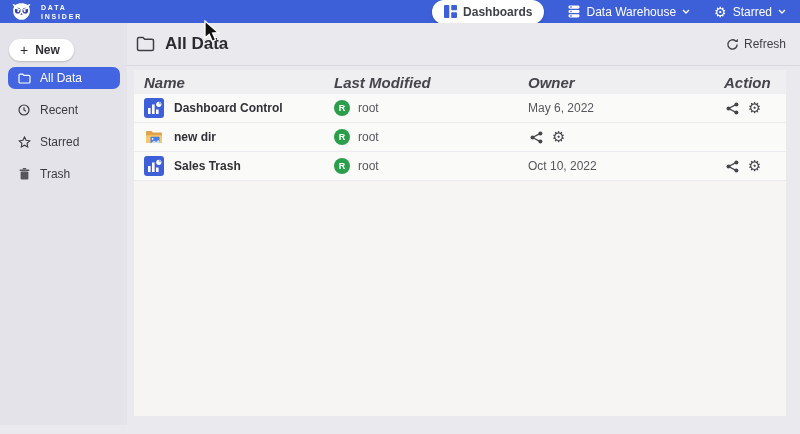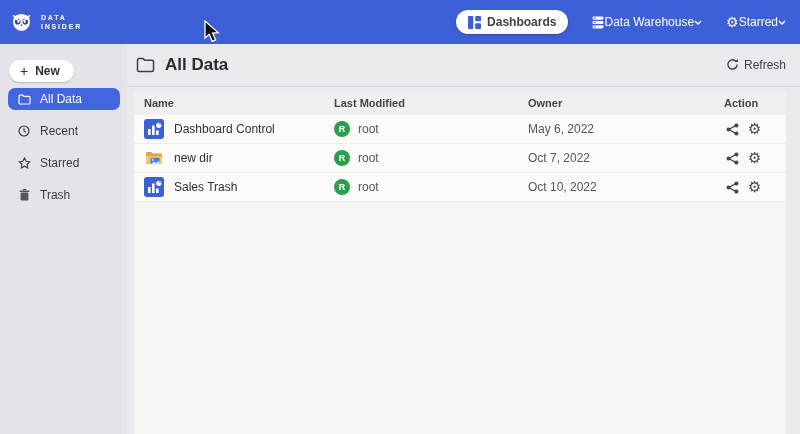--- a/index.html
+++ b/index.html
@@ -5,35 +5,35 @@
   * { box-sizing: border-box; margin: 0; padding: 0; }
   html,body { width: 800px; height: 434px; overflow: hidden; }
   body {
     font-family: "Liberation Sans", sans-serif;
     background: var(--main-bg, #EAE9EE);
     position: relative;
   }
 
   
   .navbar {
-    height: 44px;
+    height: 23px;
     background: var(--navbar-blue, #3D5FD8);
     display: flex; align-items: center;
     padding: 0 14px 0 10px;
   }
   .brand { display: flex; align-items: center; gap: 8px; }
   .brand-text { color: #fff; font-size: 7px; font-weight: bold; letter-spacing: 1.8px; line-height: 9px; }
   .nav-right { margin-left: auto; display: flex; align-items: center; gap: 24px; }
   .dash-btn {
     background: #fff; border: none; border-radius: 13px; height: 24px;
     display: flex; align-items: center; gap: 6px; padding: 0 12px;
     font-family: inherit; font-size: 12px; font-weight: 600; color: #3E4247;
     box-shadow: 0 1px 2px rgba(0,0,0,.25); cursor: pointer;
   }
-  .nav-item { display: flex; align-items: center; gap: 0; color: #fff; font-size: 12px; font-weight: 500; cursor: pointer; }
+  .nav-item { display: flex; align-items: center; gap: 6px; color: #fff; font-size: 12px; font-weight: 500; cursor: pointer; }
   .gear-glyph { font-family: "DejaVu Sans", sans-serif; font-size: 14px; line-height: 1; }
 
   
   .layout { display: flex; height: 402px; }
 
   
   .sidebar { width: 127px; flex-shrink: 0; background: var(--sidebar-bg, #E4E3E9); padding-top: 16px; }
   .new-btn {
     margin-left: 9px; margin-bottom: 6px; height: 22px;
     background: #fff; border: none; border-radius: 12px;
@@ -51,27 +51,27 @@
   .side-item .ic { display: flex; width: 14px; justify-content: center; }
 
   
   .main { flex: 1; min-width: 0; display: flex; flex-direction: column; background: var(--main-bg, #EAE9EE); }
   .main-header {
     height: 43px; flex-shrink: 0;
     border-bottom: 1px solid var(--divider, #D9D8DE);
     display: flex; align-items: center; padding: 0 14px 0 9px;
   }
   .page-title { font-size: 17px; font-weight: 600; color: #2A2A2F; margin-left: 10px; }
-  .refresh { margin-left: auto; display: flex; align-items: flex-start; gap: 5px; font-size: 12px; color: #3F3F46; cursor: pointer; }
+  .refresh { margin-left: auto; display: flex; align-items: flex-end; gap: 5px; font-size: 12px; color: #3F3F46; cursor: pointer; }
 
   .card { margin: 4px 14px 0 7px; height: 346px; background: var(--card-bg, #F6F5F4); }
   .thead, .trow { display: grid; grid-template-columns: 190px 194px 196px 1fr; align-items: center; padding-left: 10px; }
-  .thead { height: 24px; background: var(--thead-bg, #EFEEF0); font-size: 11px; font-weight: bold; color: #45454C; }
+  .thead { height: 24px; background: var(--thead-bg, #EFEEF0); font-size: 15px; font-weight: bold; color: #45454C; font-style: italic; }
   .trow { height: 29px; background: var(--row-bg, #FAFAF9); border-bottom: 1px solid var(--row-border, #ECEBEE); font-size: 12px; }
-  .name-cell { display: flex; align-items: center; gap: 10px; font-weight: 400; color: #303036; }
+  .name-cell { display: flex; align-items: center; gap: 10px; font-weight: 700; color: #303036; }
   .owner-cell { display: flex; align-items: center; gap: 8px; color: #56565D; }
   .avatar {
     width: 16px; height: 16px; border-radius: 50%;
     background: var(--avatar-green, #2C9E4B); color: #fff;
     font-size: 9px; font-weight: bold;
     display: flex; align-items: center; justify-content: center;
   }
   .date-cell { color: #56565D; }
   .action-cell { display: flex; align-items: center; gap: 9px; padding-left: 2px; color: #45454C; }
   .action-cell .abtn { display: flex; align-items: center; cursor: pointer; }
@@ -262,21 +262,20 @@
                 <circle cx="8.6" cy="11.8" r="0.9" fill="#fff"></circle>
                 <path d="M7 16l3-2.6 2 1.6 2.4-2 1.1 1v2z" fill="#CFE0FA"></path>
               </svg>
           </span>
           <span>new dir</span>
         </div>
         <div class="owner-cell">
           <span class="avatar">R</span>
           <span>root</span>
         </div>
-        <div class="date-cell">Oct 7, 2022</div>
         <div class="action-cell">
           <span class="abtn">
             <svg width="13" height="13" viewBox="0 0 13 13" fill="#45454C">
                 <circle cx="10.4" cy="2.4" r="2"></circle>
                 <circle cx="2.5" cy="6.5" r="2"></circle>
                 <circle cx="10.4" cy="10.6" r="2"></circle>
                 <path d="M2.5 6.5l7.9-4.1M2.5 6.5l7.9 4.1" stroke="#45454C" stroke-width="1.4" fill="none"></path>
               </svg>
           </span>
           <span class="abtn gear-glyph">⚙</span>

